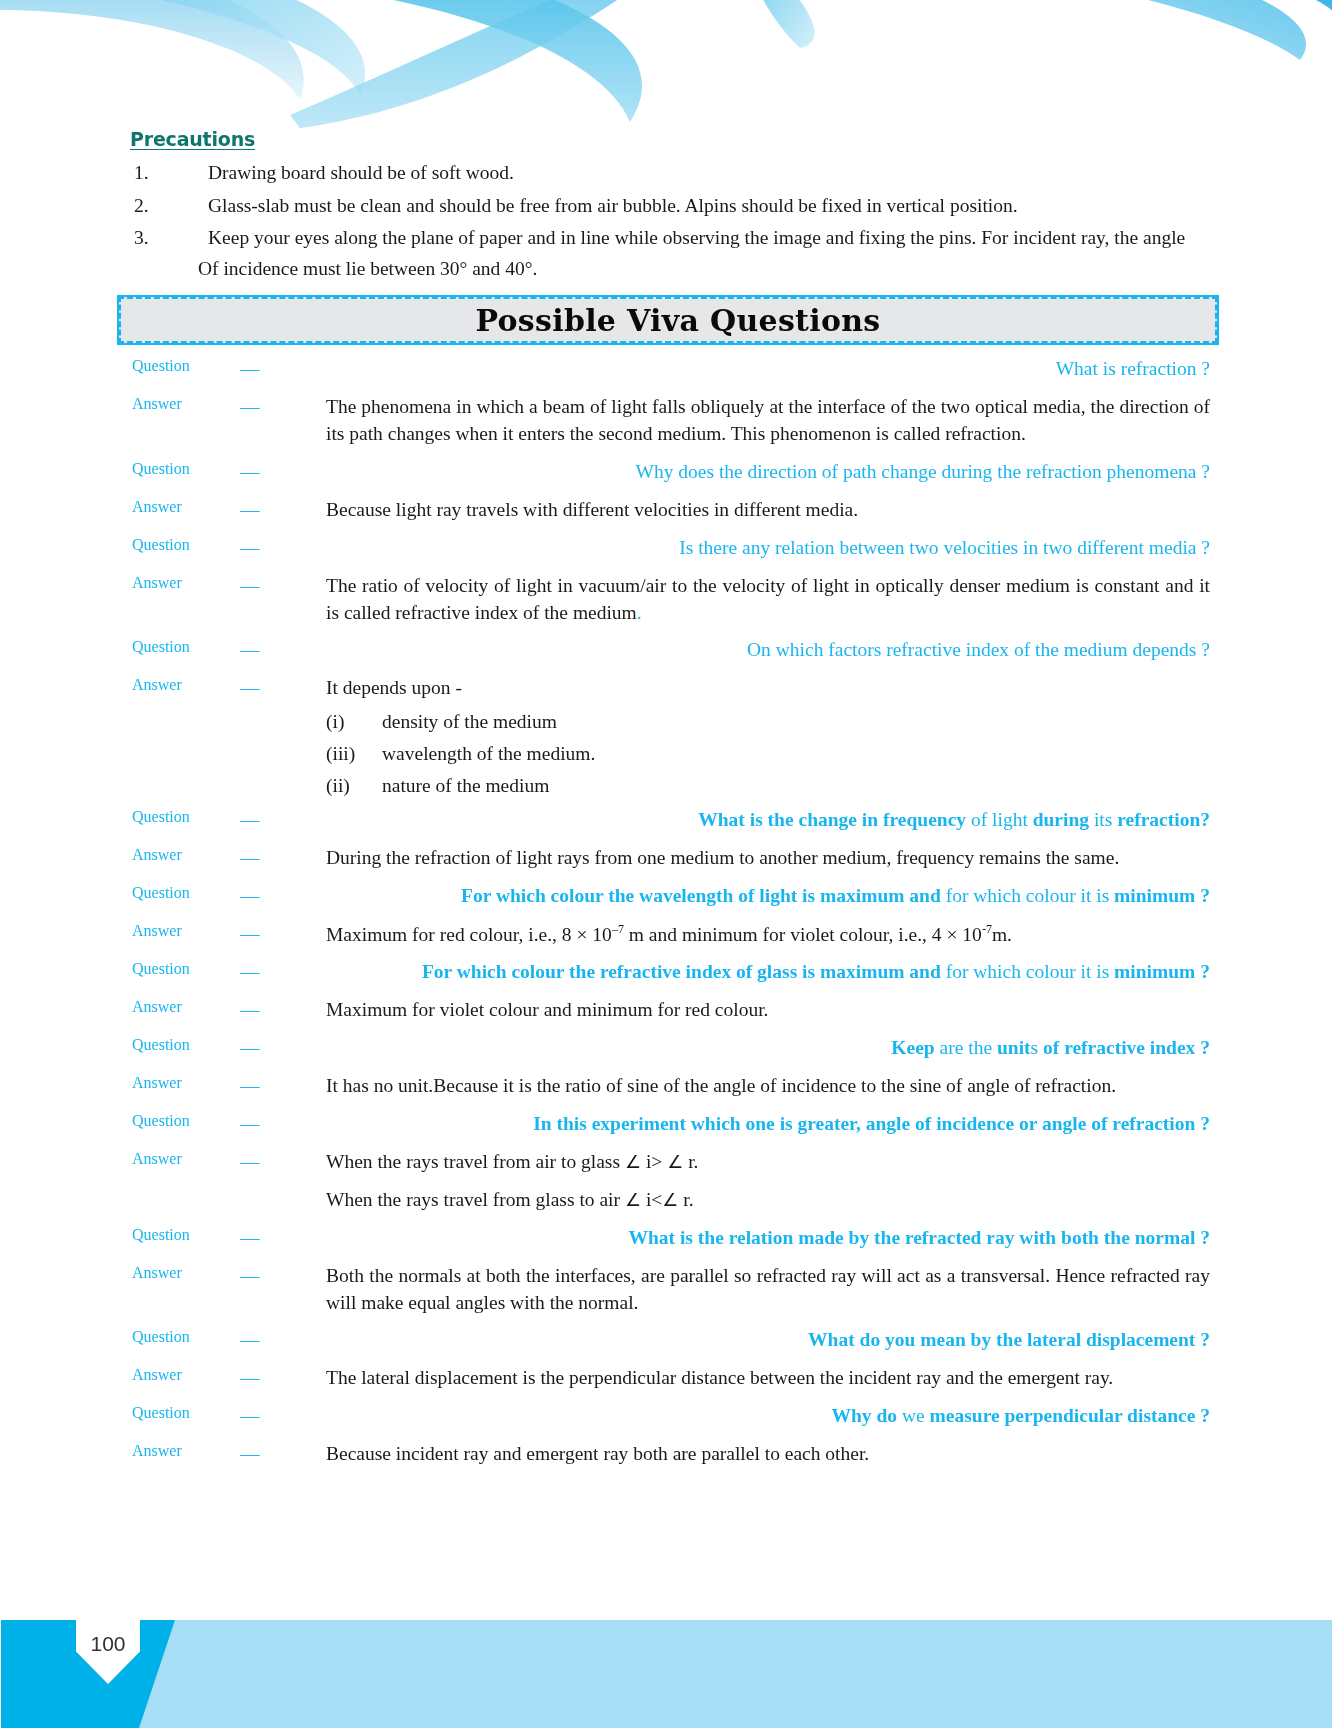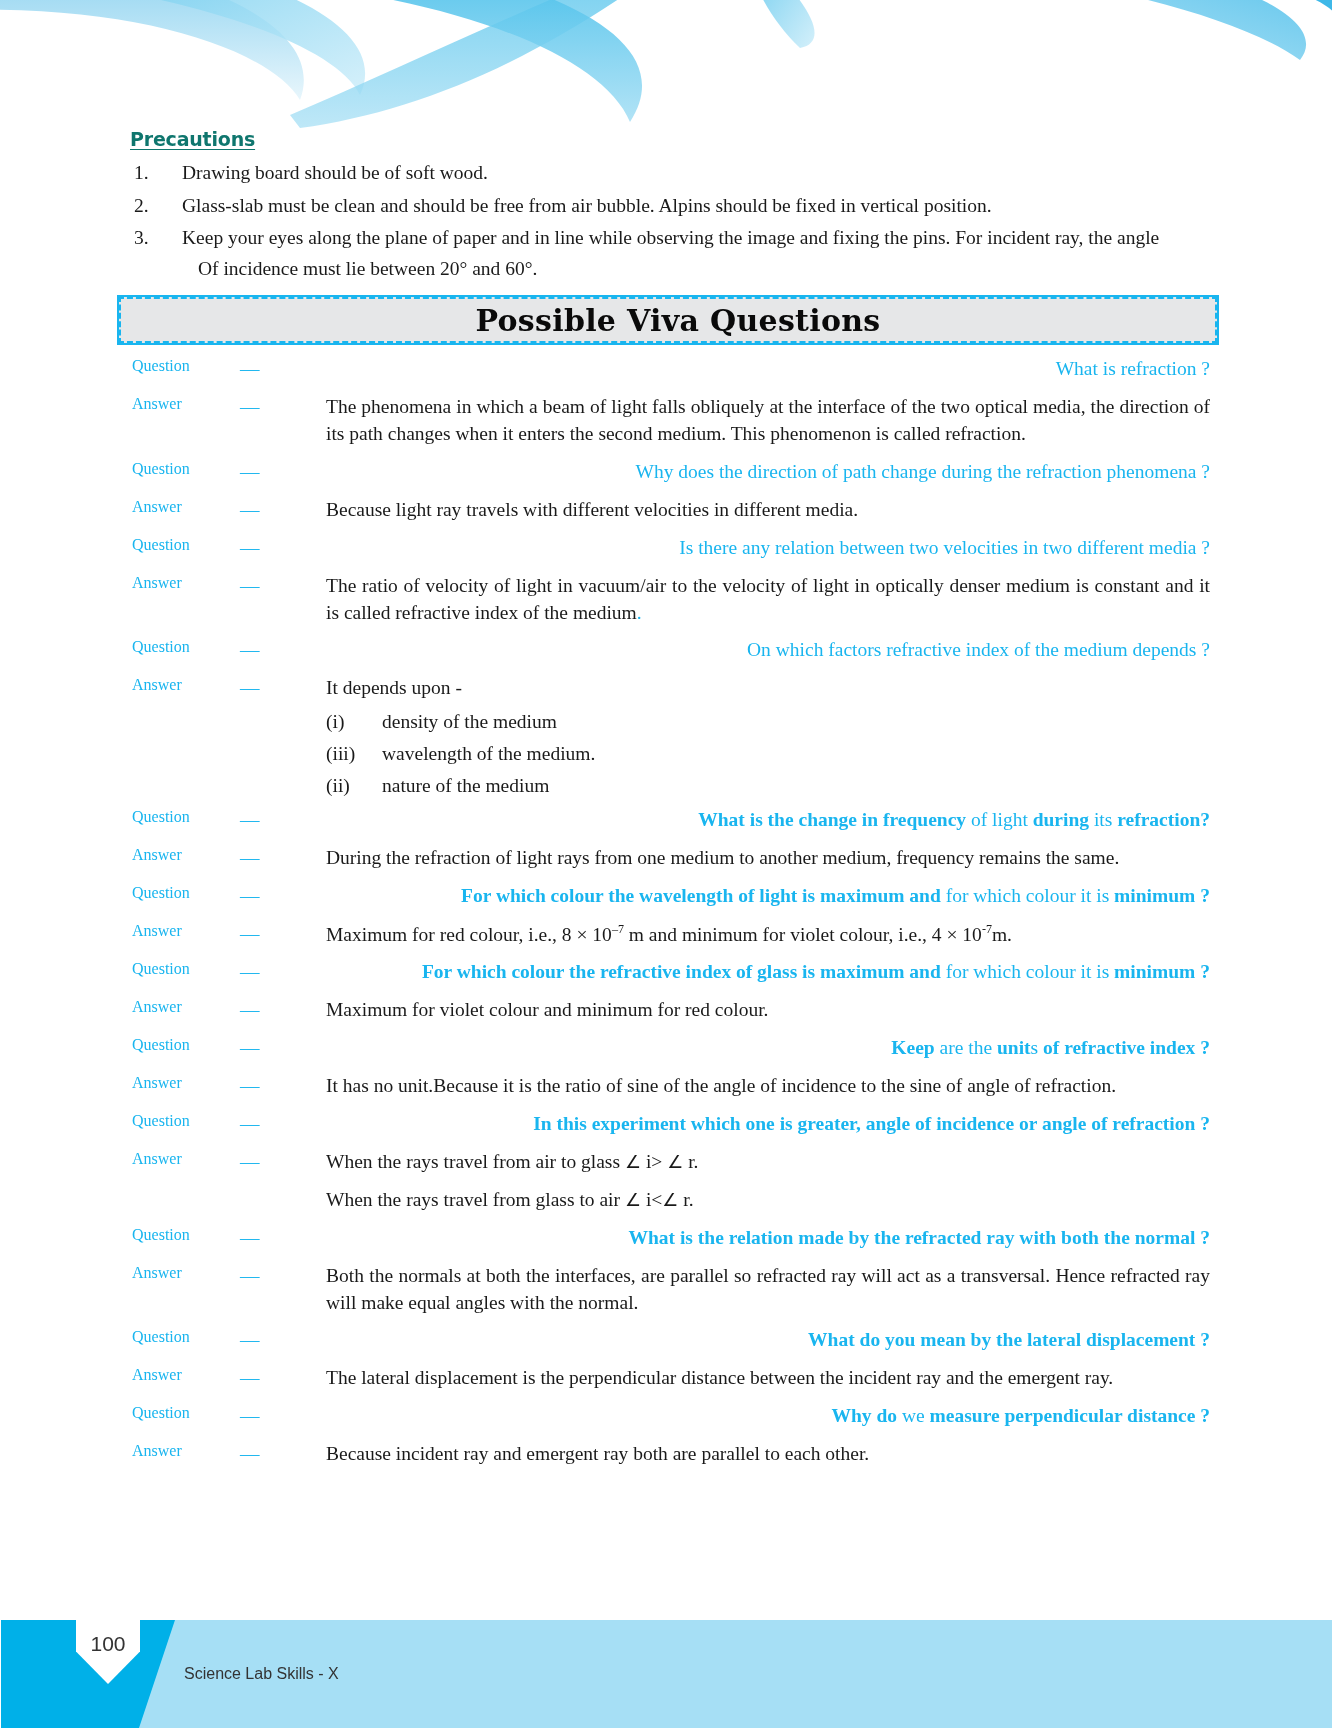--- a/index.html
+++ b/index.html
@@ -38,21 +38,21 @@
   }
   .prec-row{
     display:flex;
     align-items:flex-start;
     margin:0 0 7px 0;
     font-size:19.5px;
     color:#1a1a1a;
     line-height:1.32;
   }
   .prec-num{ width:64px; flex:0 0 64px; padding-left:16px; }
-  .prec-txt{ flex:1; }
+  .prec-txt{ flex:1;margin-left:26px; }
   .prec-cont{ margin:0 0 4px 80px; font-size:19.5px; color:#1a1a1a; }
 
   
   .banner{
     margin:16px 0 12px 0;
     height:48px;
     border:3px dashed #19b5ef;
     background:#e6e7e8;
     display:flex; align-items:center; justify-content:center;
     position:relative;
@@ -195,21 +195,21 @@
       <div class="prec-txt">Drawing board should be of soft wood.</div>
     </div>
     <div class="prec-row">
       <div class="prec-num">2.</div>
       <div class="prec-txt">Glass-slab must be clean and should be free from air bubble. Alpins should be fixed in vertical position.</div>
     </div>
     <div class="prec-row">
       <div class="prec-num">3.</div>
       <div class="prec-txt">Keep your eyes along the plane of paper and in line while observing the image and fixing the pins. For incident ray, the angle</div>
     </div>
-    <div class="prec-cont">Of incidence must lie between 20° and 60°.</div>
+    <div class="prec-cont">Of incidence must lie between 30° and 40°.</div>
   </div>
 
   <div class="banner">
     <div class="banner-outline"></div>
     <div class="banner-title">Possible Viva Questions</div>
   </div>
 
   <div class="qa">
       <div class="qa-row">
         <div class="qa-label">Question</div>
@@ -351,14 +351,13 @@
         <div class="qa-text">Because incident ray and emergent ray both are parallel to each other.</div>
       </div>
     </div>
 </div>
 
 <div class="footer">
   <div class="footer-dark"></div>
   <div class="footer-light"></div>
   <div class="page-badge-shape"></div>
   <div class="page-num">100</div>
-  <div class="footer-text">Science Lab Skills - X</div>
 </div>
 
 </body></html>

